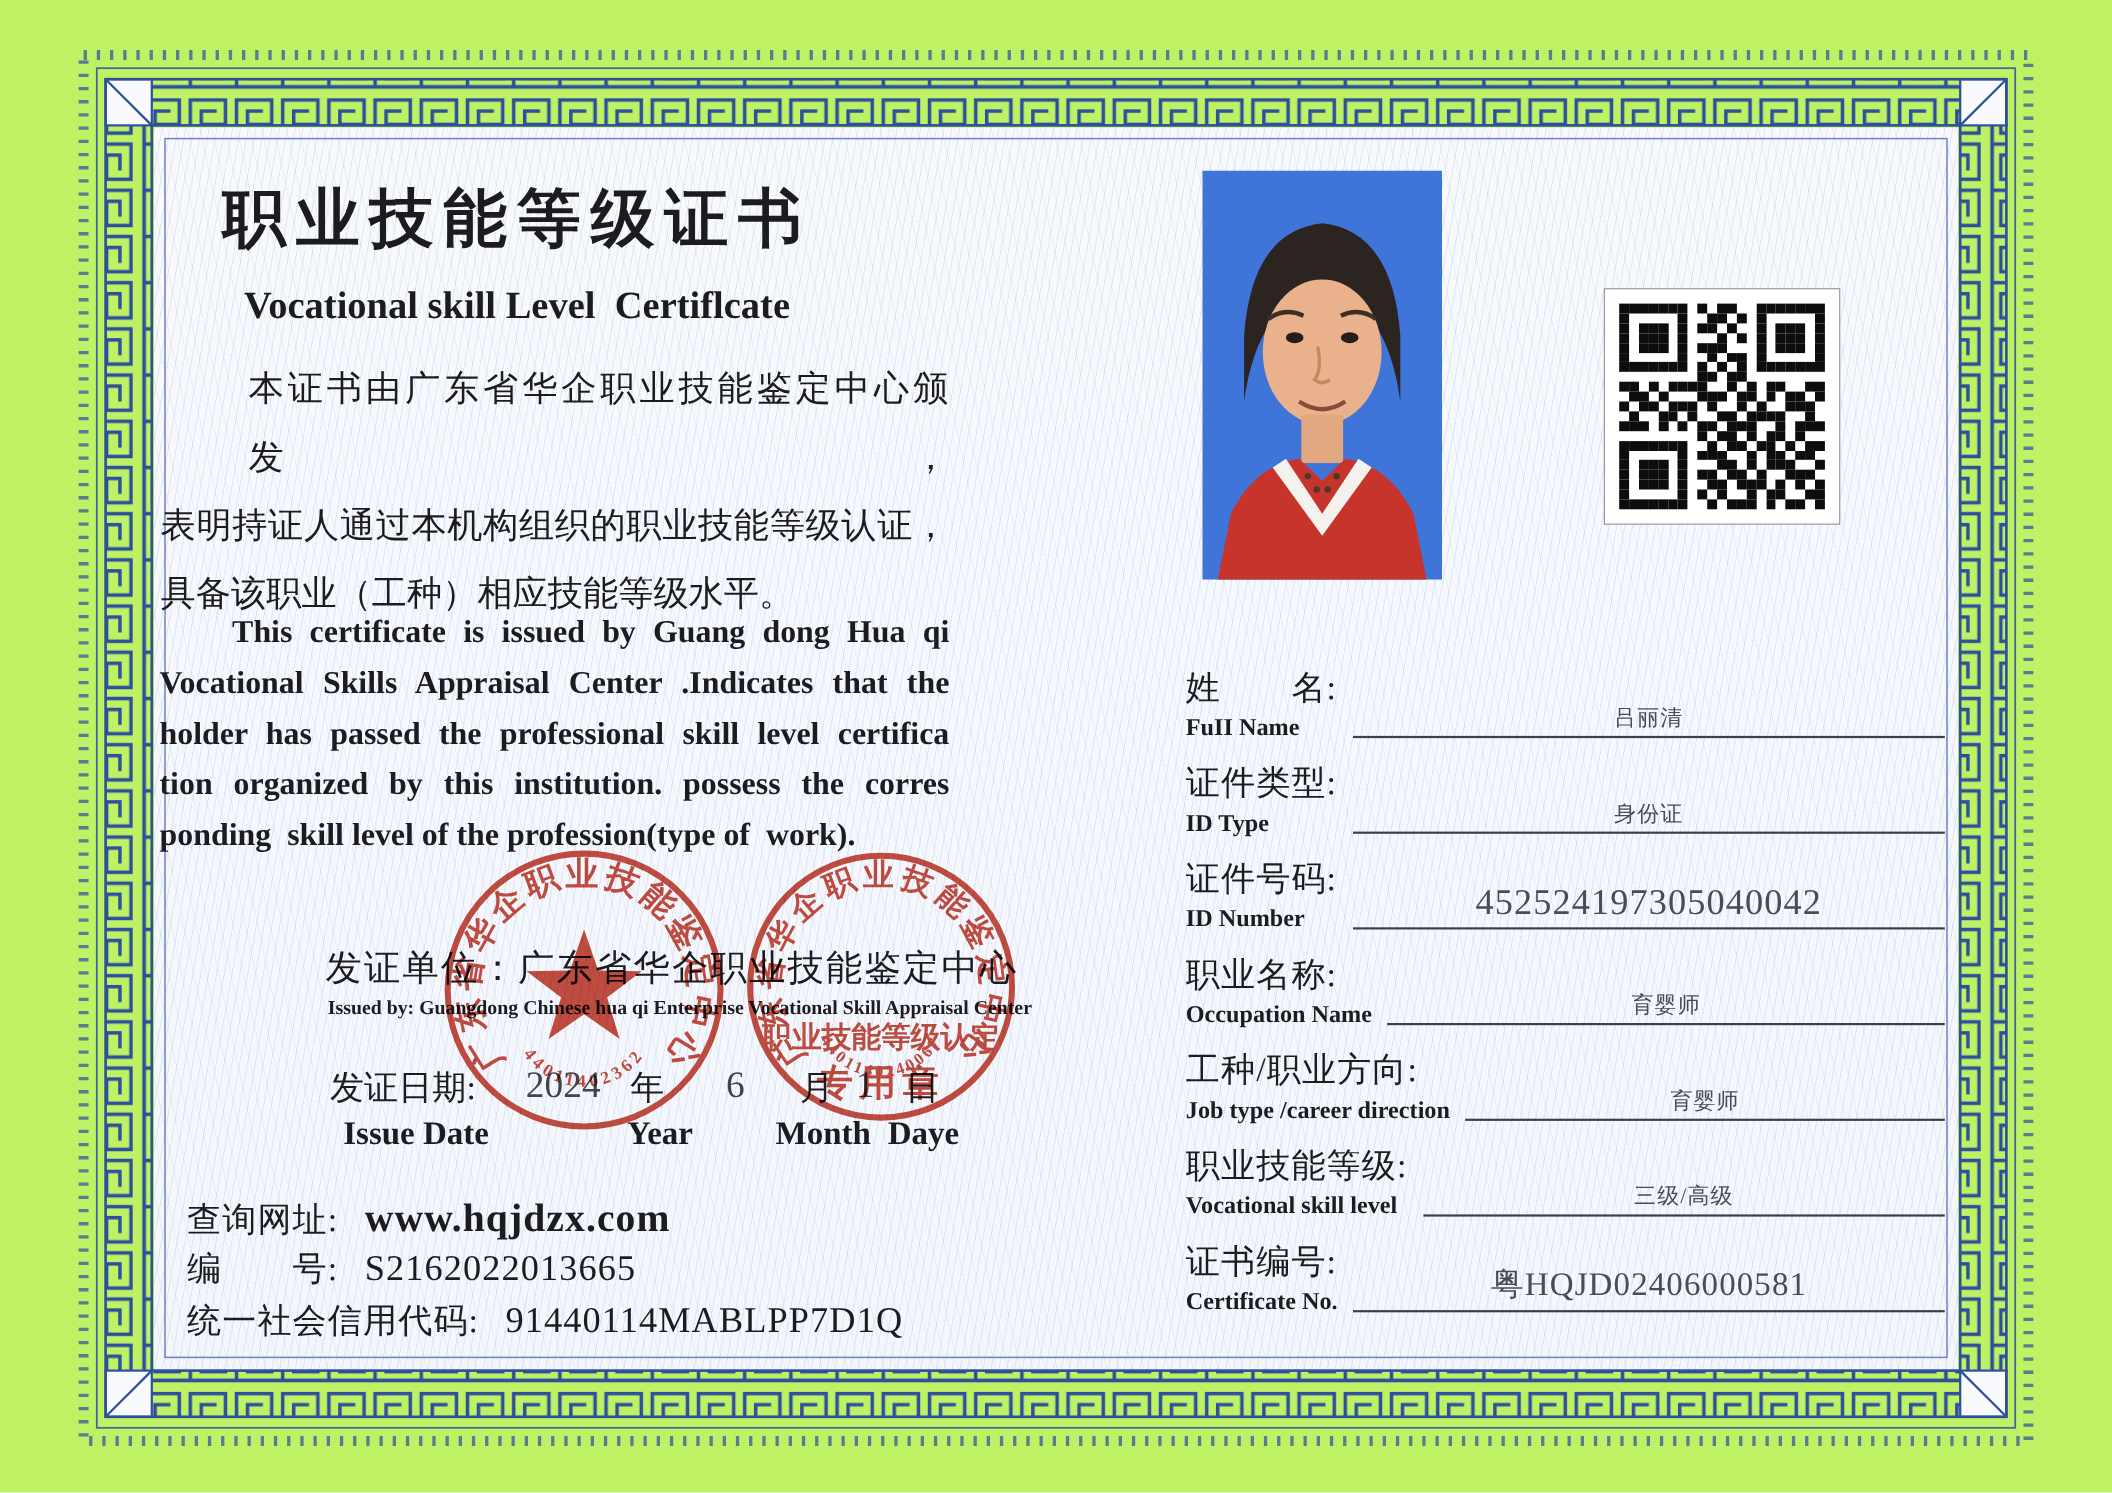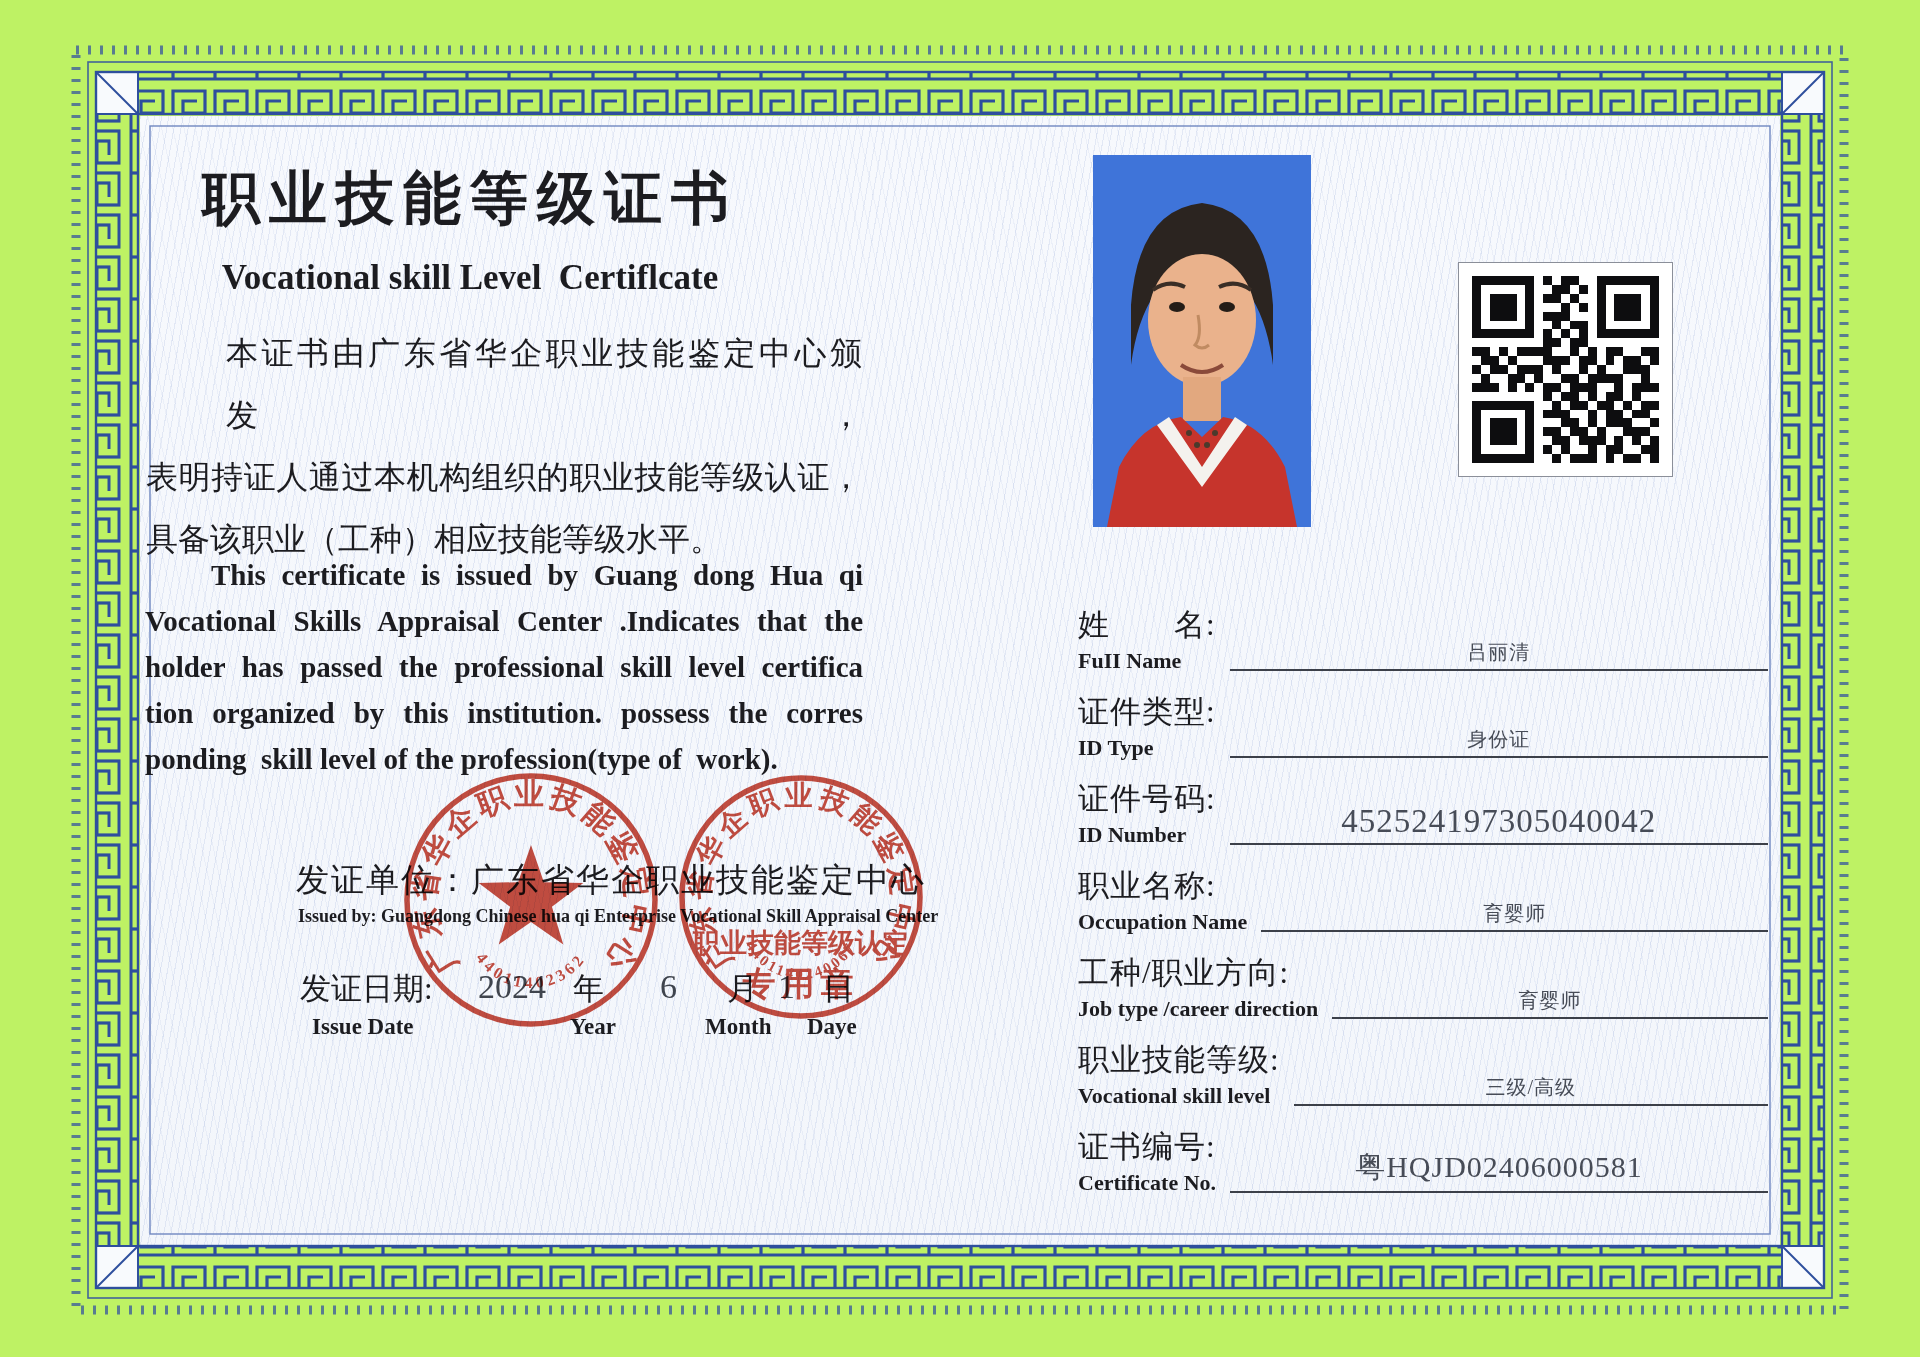--- a/index.html
+++ b/index.html
@@ -25,21 +25,21 @@
   .zh-line.last{text-align-last:left;}
   .en-body{position:absolute;left:145px;top:532px;width:718px;font-size:29px;line-height:46px;
            font-weight:600;}
   .en-line{text-align:justify;text-align-last:justify;white-space:pre-wrap;}
   .en-line.first{padding-left:66px;margin-top:20px;}
   .en-line.last{text-align-last:left;}
   .issued-zh{position:absolute;left:296px;top:858px;font-size:33px;letter-spacing:2px;}
   .issued-en{position:absolute;left:298px;top:906px;font-size:18px;font-weight:600;}
   .date-row{position:absolute;left:300px;top:968px;width:600px;height:80px;font-size:31px;}
   .date-row span{position:absolute;top:0;}
-  .date-row .sub{top:46px;font-size:23px;font-weight:600;}
+  .date-row .sub{top:46px;font-size:30px;font-weight:600;}
   .dt-num{color:#3f444d;font-size:34px;}
   .bl-rows{position:absolute;left:170px;top:1086px;width:820px;}
   .bl-row{display:flex;align-items:baseline;gap:24px;height:47px;}
   .bl-label{font-size:31px;letter-spacing:1px;white-space:nowrap;}
   .bl-val1{font-size:36px;font-weight:700;letter-spacing:1px;}
   .bl-val2{font-size:33px;letter-spacing:1px;}
   .bl-val3{font-size:33px;letter-spacing:1px;}
 
   
   .photo{position:absolute;left:1093px;top:155px;width:218px;height:372px;}
@@ -125,20 +125,34 @@
     <span class="dt-num" style="left:360px">6</span>
     <span style="left:427px">月</span>
     <span class="dt-num" style="left:478px">1</span>
     <span style="left:523px">日</span>
     <span class="sub" style="left:12px">Issue Date</span>
     <span class="sub" style="left:270px">Year</span>
     <span class="sub" style="left:405px">Month</span>
     <span class="sub" style="left:507px">Daye</span>
   </div>
 
+  <div class="bl-rows">
+    <div class="bl-row">
+      <span class="bl-label">查询网址:</span>
+      <span class="bl-val1">www.hqjdzx.com</span>
+    </div>
+    <div class="bl-row">
+      <span class="bl-label">编　　号:</span>
+      <span class="bl-val2">S2162022013665</span>
+    </div>
+    <div class="bl-row">
+      <span class="bl-label">统一社会信用代码:</span>
+      <span class="bl-val3">91440114MABLPP7D1Q</span>
+    </div>
+  </div>
 
   <svg class="photo" viewBox="0 0 218 372">
     <rect width="218" height="372" fill="#3f74d9"></rect>
     <path d="M38,150 Q45,55 109,48 Q173,55 180,150 L180,210 Q168,120 109,106 Q50,120 38,210 Z" fill="#2b2420"></path>
     <ellipse cx="109" cy="165" rx="54" ry="66" fill="#eab28c"></ellipse>
     <path d="M60,135 Q75,124 92,132" stroke="#3a2e26" stroke-width="4" fill="none"></path>
     <path d="M126,132 Q143,124 158,135" stroke="#3a2e26" stroke-width="4" fill="none"></path>
     <ellipse cx="84" cy="152" rx="8" ry="5" fill="#241d18"></ellipse>
     <ellipse cx="134" cy="152" rx="8" ry="5" fill="#241d18"></ellipse>
     <path d="M105,160 Q109,182 102,190 Q109,196 116,190" stroke="#c08b62" stroke-width="3" fill="none"></path>

